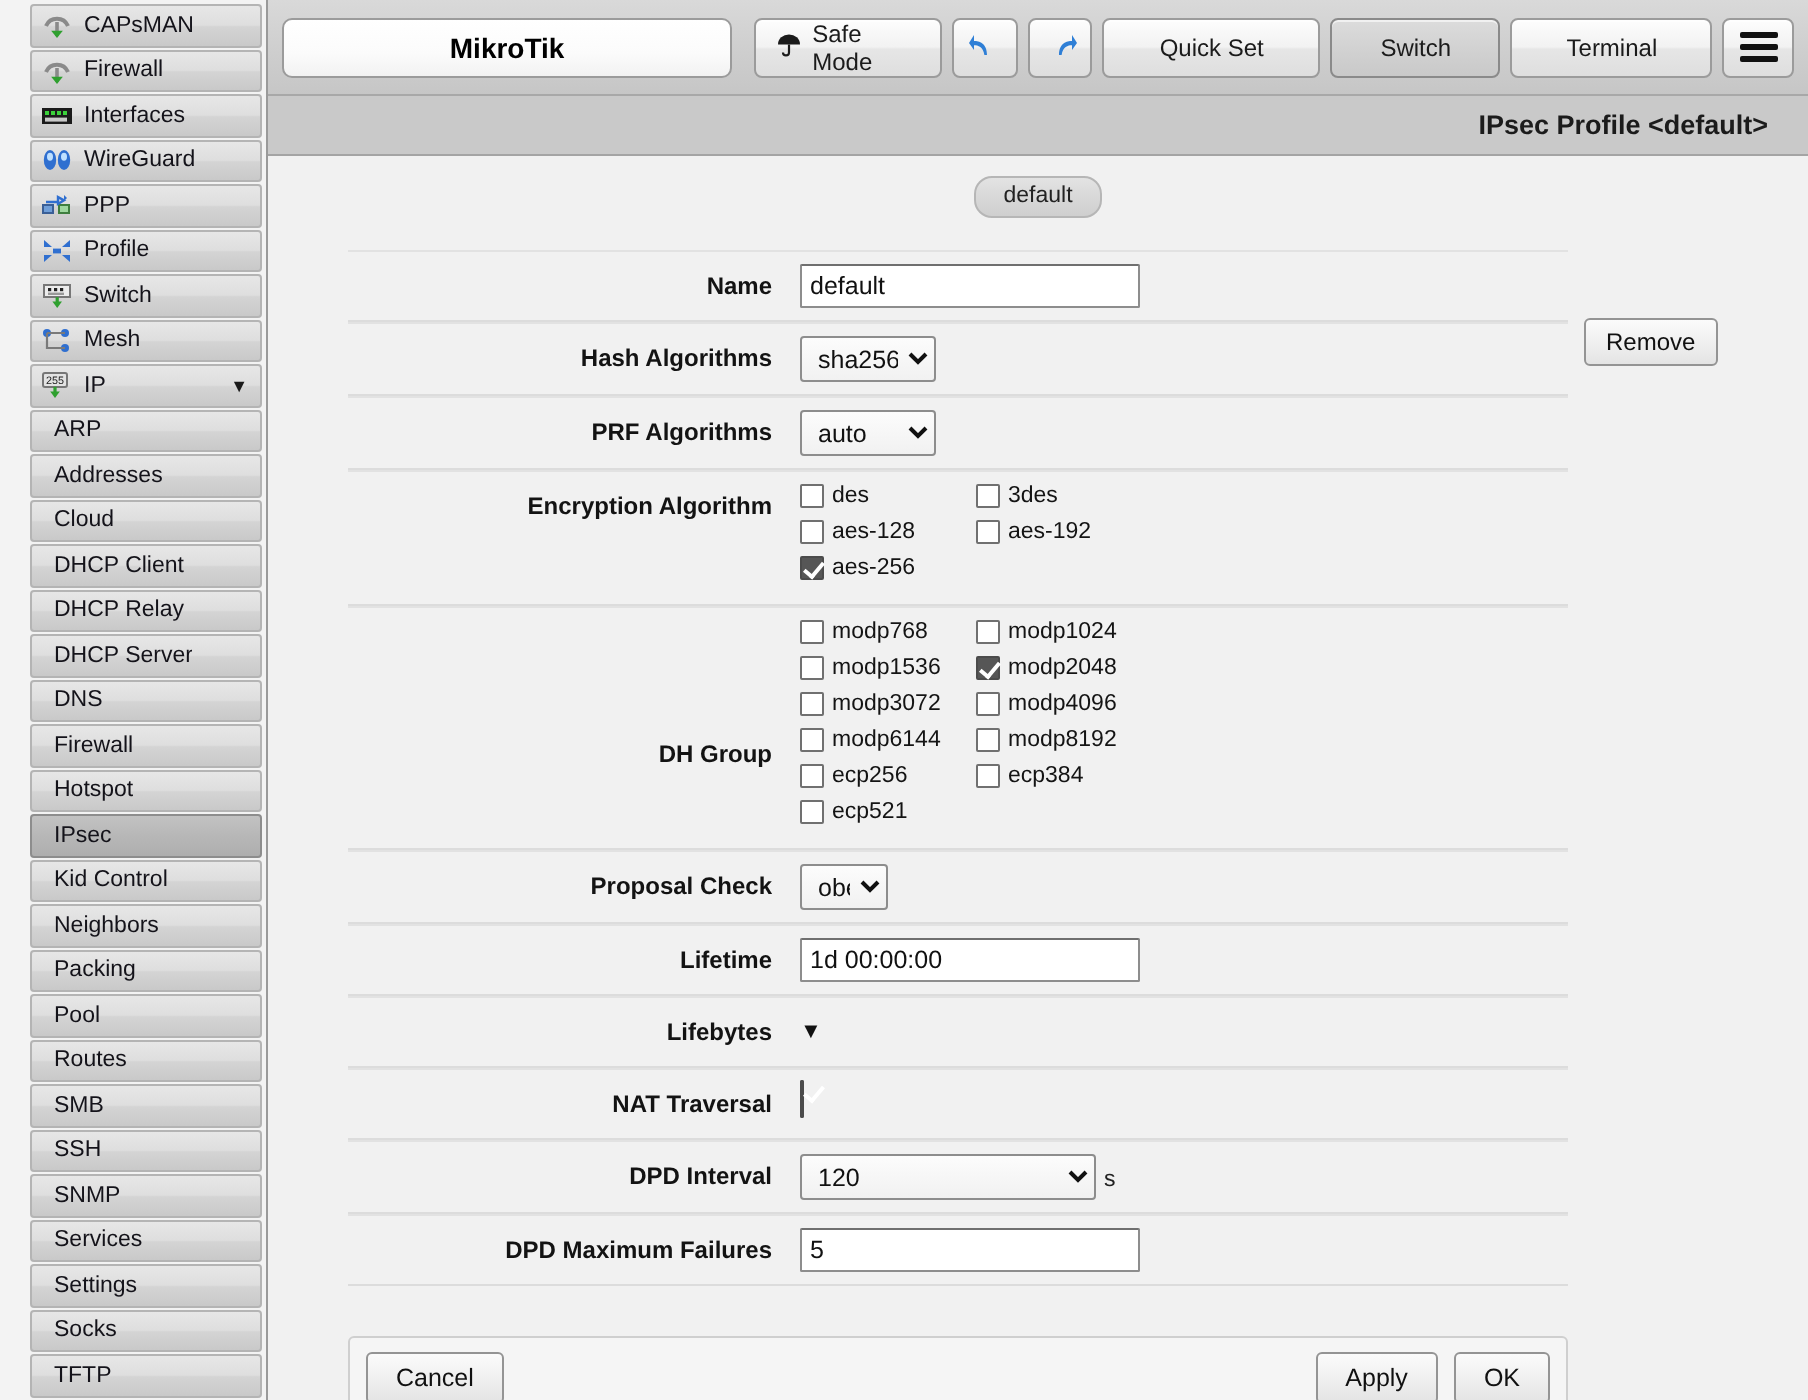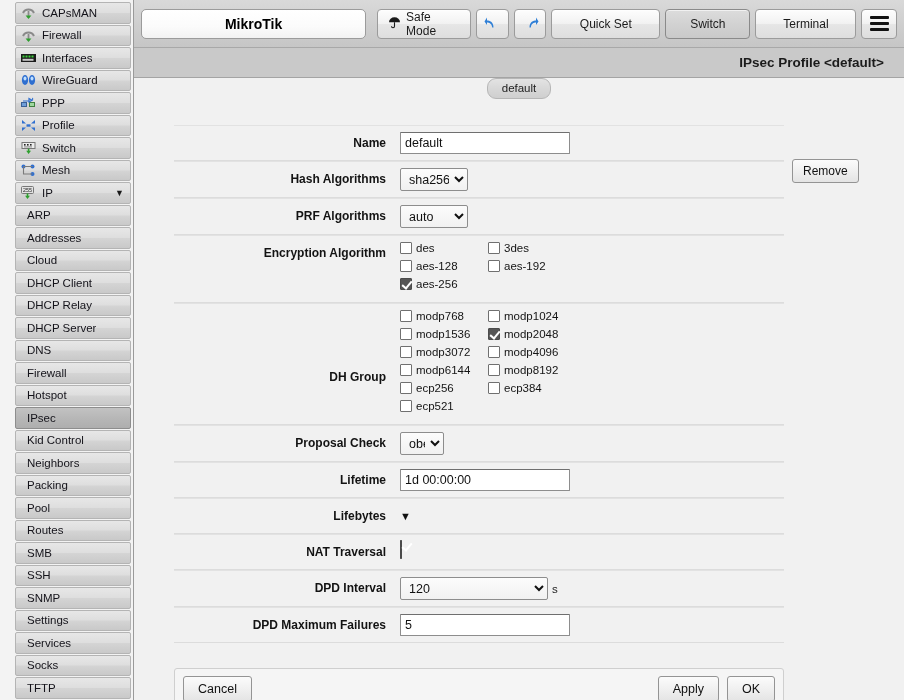--- a/index.html
+++ b/index.html
@@ -145,20 +145,21 @@
     font-size: 13.5px;
     font-weight: bold;
     color: #1b1b1b;
   }
 
   
   #content {
     position: relative;
     height: 621px;
     background: #f1f1f1;
+    padding-top: 10px;
   }
   #tabrow {
     display: flex;
     justify-content: center;
     margin-bottom: 8px;
   }
   .pill {
     background: linear-gradient(to bottom,#e3e3e3 0%, #d8d8d8 50%, #cfcfcf 100%);
     border: 1px solid #b6b6b6;
     border-radius: 9px;
@@ -458,24 +459,24 @@
         <div class="side-item sub">
           <span class="side-label">SMB</span>
         </div>
         <div class="side-item sub">
           <span class="side-label">SSH</span>
         </div>
         <div class="side-item sub">
           <span class="side-label">SNMP</span>
         </div>
         <div class="side-item sub">
+          <span class="side-label">Services</span>
+        </div>
+        <div class="side-item sub">
           <span class="side-label">Settings</span>
-        </div>
-        <div class="side-item sub">
-          <span class="side-label">Services</span>
         </div>
         <div class="side-item sub">
           <span class="side-label">Socks</span>
         </div>
         <div class="side-item sub">
           <span class="side-label">TFTP</span>
         </div>
         <div class="side-item sub"></div>
       </div>
   </div>

